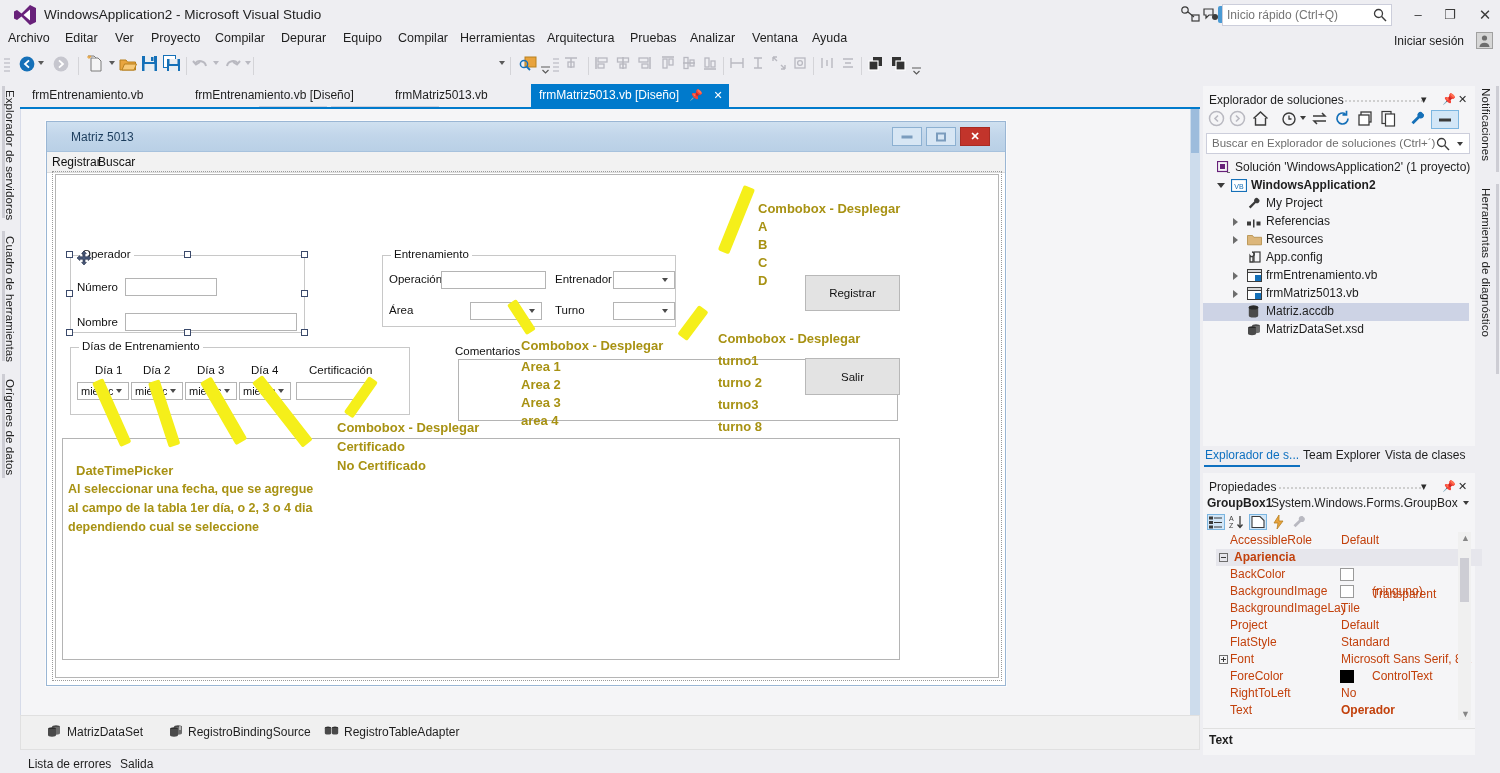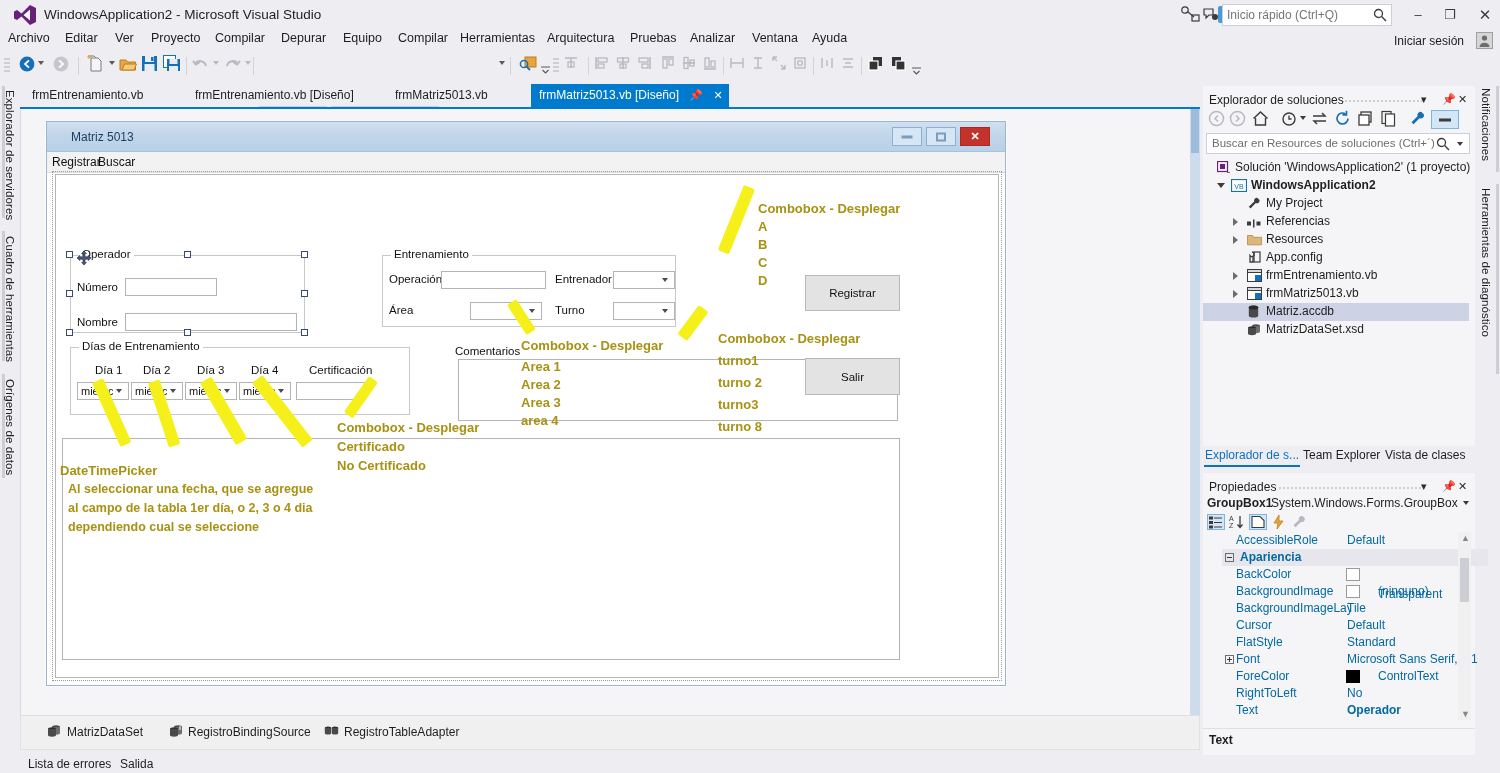--- a/index.html
+++ b/index.html
@@ -153,21 +153,21 @@
   .setab-underline { position:absolute; left:1204px; top:465px; width:96px; height:2px; background:#0e70c0; }
 
   
   .props { left:1203px; top:473px; width:272px; height:282px; background:#f5f5f7; }
   .pr-objline { position:absolute; left:0; top:21px; width:272px; height:18px; background:#f5f5f7; }
   .pr-obj-b { position:absolute; left:4px; top:2px; font-size:12px; font-weight:bold; color:#1e1e1e; }
   .pr-obj-t { position:absolute; top:2px; font-size:12px; color:#1e1e1e; }
   .pr-toolbar { position:absolute; left:0; top:40px; width:272px; height:18px; }
   .pr-ti { position:absolute; top:1px; }
   .pgrid { position:absolute; left:3px; top:59px; width:266px; height:170px; background:#f5f5f7; }
-  .prow { position:absolute; left:16px; width:266px; height:17px; font-size:12px; color:#0369a1; }
+  .prow { position:absolute; left:10px; width:266px; height:17px; font-size:12px; color:#c2410c; }
   .prow .k { position:absolute; left:14px; top:1px; white-space:nowrap; overflow:hidden; width:110px; }
   .prow .v { position:absolute; left:125px; top:1px; white-space:nowrap; }
   .prow.cat { background:#e6e6ec; }
   .prow.cat .k { left:18px; font-weight:bold; }
   .cat-exp { position:absolute; left:3px; top:4px; width:9px; height:9px; border:1px solid #6d6d6d; }
   .cat-exp:before { content:''; position:absolute; left:1px; top:3px; width:5px; height:1px; background:#3b3b3b; }
   .cat-exp.plus:after { content:''; position:absolute; left:3px; top:1px; width:1px; height:5px; background:#3b3b3b; }
   .swatch { position:absolute; left:124px; top:2px; width:14px; height:13px; border:1px solid #9a9a9a; background:#fff; }
   .pr-vscroll { position:absolute; left:255px; top:59px; width:13px; height:170px; background:#f0f0f0; }
   .pr-vscroll .thumb { position:absolute; left:2px; top:26px; width:9px; height:44px; background:#cdcdd4; }
@@ -589,21 +589,21 @@
         <div class="anno" style="left:465px;top:163px;">Combobox - Desplegar</div>
         <div class="anno" style="left:465px;top:184px;">Area 1</div>
         <div class="anno" style="left:465px;top:202px;">Area 2</div>
         <div class="anno" style="left:465px;top:220px;">Area 3</div>
         <div class="anno" style="left:465px;top:238px;">area 4</div>
 
         <div class="anno" style="left:281px;top:245px;">Combobox - Desplegar</div>
         <div class="anno" style="left:281px;top:264px;">Certificado</div>
         <div class="anno" style="left:281px;top:283px;">No Certificado</div>
 
-        <div class="anno" style="left:4px;top:288px;">DateTimePicker</div>
+        <div class="anno" style="left:20px;top:288px;">DateTimePicker</div>
         <div class="anno sm" style="left:12px;top:307px;">Al seleccionar una fecha, que se agregue</div>
         <div class="anno sm" style="left:12px;top:326px;">al campo de la tabla 1er día, o 2, 3 o 4 dia</div>
         <div class="anno sm" style="left:12px;top:345px;">dependiendo cual se seleccione</div>
       </div>
     </div>
 
     <div style="position:absolute;right:0;top:0;width:10px;height:606px;background:#cddcec;">
       <div style="position:absolute;left:1px;top:0;width:8px;height:44px;background:#9dbcdc;"></div>
     </div>
   </div>
@@ -710,21 +710,21 @@
           </svg>
       </span>
       <span class="se-ti" style="left:228px;width:28px;height:19px;border:1px solid #7bb5e0;background:#d2e6f7;">
         <svg width="26" height="17" viewBox="0 0 26 17" style="display:block;">
             <rect x="7" y="7.5" width="12" height="3" fill="#3b3b3b"></rect>
           </svg>
       </span>
     </div>
 
     <div class="se-search">
-      <span class="ph">Buscar en Resources de soluciones (Ctrl+´)</span>
+      <span class="ph">Buscar en Explorador de soluciones (Ctrl+´)</span>
       <span style="position:absolute;right:19px;top:3px;">
         <svg width="14" height="14" viewBox="0 0 14 14">
             <circle cx="5.5" cy="5.5" r="4" fill="none" stroke="#3b3b3b" stroke-width="1.3"></circle>
             <path d="M8.6 8.6 L13 13" stroke="#3b3b3b" stroke-width="1.4"></path>
           </svg>
       </span>
       <span style="position:absolute;right:6px;top:8px;width:0;height:0;border-left:3.5px solid transparent;border-right:3.5px solid transparent;border-top:4px solid #3b3b3b;"></span>
     </div>
 
     <div class="tree">
@@ -921,21 +921,21 @@
       <div class="prow" style="top:51px;">
         <span class="k">BackgroundImage</span>
         <span class="swatch" style="background:#ffffff;"></span>
         <span class="v" style="left:156px;">(ninguno)</span>
       </div>
       <div class="prow" style="top:68px;">
         <span class="k" style="width:115px;">BackgroundImageLayout</span>
         <span class="v">Tile</span>
       </div>
       <div class="prow" style="top:85px;">
-        <span class="k">Cursor</span>
+        <span class="k">Project</span>
         <span class="v">Default</span>
       </div>
       <div class="prow" style="top:102px;">
         <span class="k">FlatStyle</span>
         <span class="v">Standard</span>
       </div>
       <div class="prow" style="top:119px;">
         <i class="cat-exp plus"></i>
         <span class="k">Font</span>
         <span class="v">Microsoft Sans Serif, 8.1</span>

